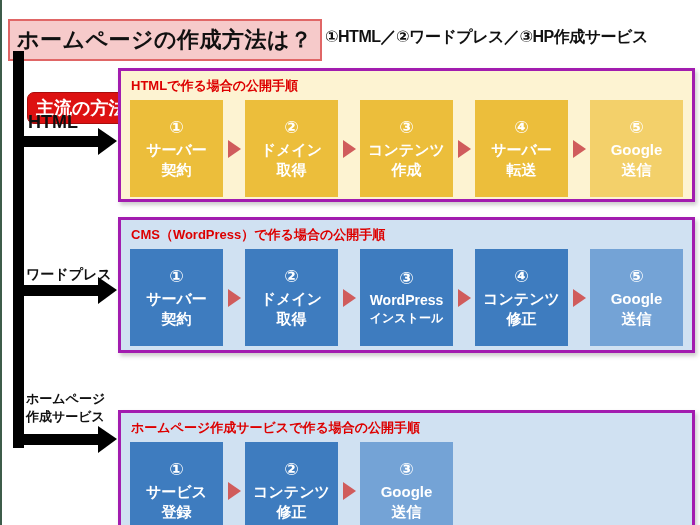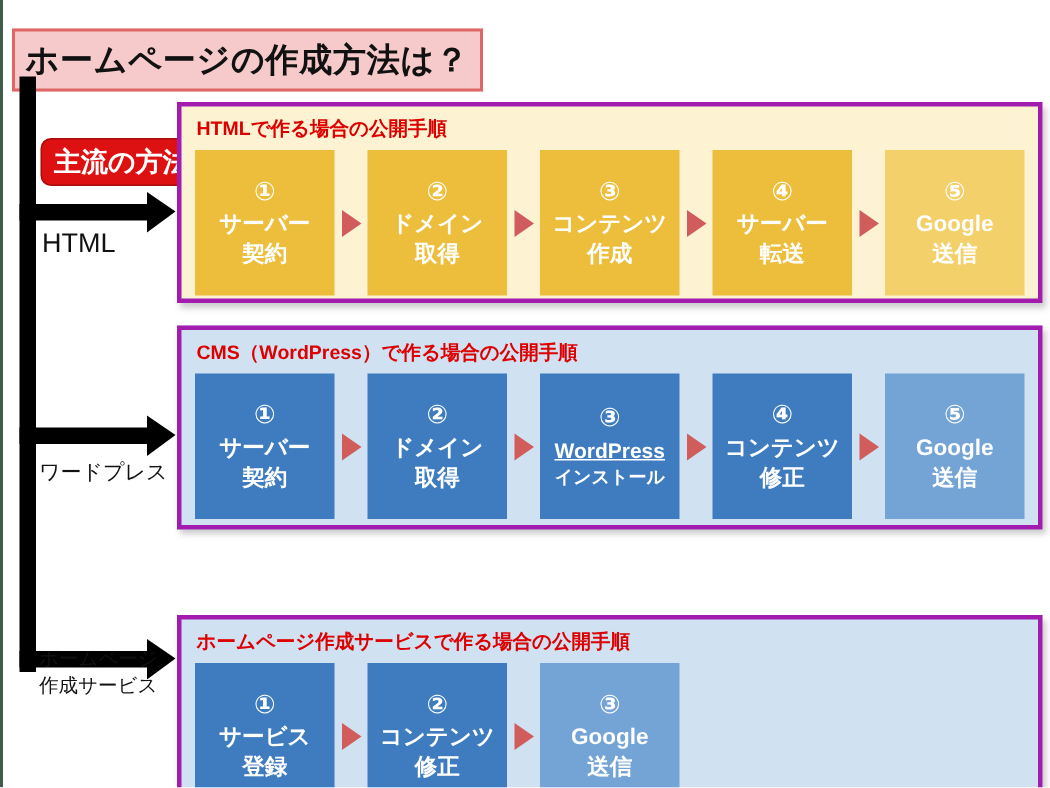--- a/index.html
+++ b/index.html
@@ -29,21 +29,21 @@
     position:absolute;left:85px;top:0;width:0;height:0;
     border-left:19px solid #000;border-top:13px solid transparent;border-bottom:14px solid transparent;
   }
   .arrow1{top:128px;} .arrow2{top:277px;} .arrow3{top:426px;}
 
   .badge{
     position:absolute;left:27px;top:92px;background:#dd1111;color:#fff;
     font-size:18px;font-weight:bold;padding:3px 8px;border-radius:7px;
     border:1px solid #a80c0c;white-space:nowrap;
   }
-  .branch-label{position:absolute;font-weight:normal;white-space:nowrap;margin-top:40px;}
+  .branch-label{position:absolute;font-weight:bold;white-space:nowrap;}
   .label-html{left:28px;top:112px;font-size:18px;}
   .label-wp{left:26px;top:266px;font-size:14px;}
   .label-service{left:26px;top:390px;font-size:13px;line-height:1.4;}
 
   
   .panel{
     position:absolute;left:118px;width:577px;box-sizing:border-box;
     border:3px solid #a21caf;box-shadow:2px 3px 4px rgba(110,110,110,.35);
     padding:5px 9px 9px 9px;
   }
@@ -56,36 +56,37 @@
   .step{
     width:93px;height:97px;flex:0 0 auto;
     display:flex;flex-direction:column;justify-content:center;align-items:center;
     color:#fff;font-weight:bold;text-align:center;line-height:1.35;font-size:15px;
   }
   .step .num{font-size:17px;}
   .panel1 .step{background:#ecbe3b;}
   .panel1 .step.light{background:#f3d06a;}
   .panel2 .step,.panel3 .step{background:#3e7cbf;}
   .panel2 .step.light,.panel3 .step.light{background:#74a3d6;}
-  .step.wp .l1{font-size:14px;text-decoration:underline;}
+  .step.wp .l1{font-size:14px;}
   .step.wp .l2{font-size:12px;}
 
   .connector{width:22px;flex:0 0 auto;display:flex;justify-content:center;align-items:center;}
   .connector .tri{
     width:0;height:0;
     border-left:13px solid #d05c5c;border-top:9px solid transparent;border-bottom:9px solid transparent;
   }
 </style>
 </head>
 <body>
 
 <div class="canvas">
   <div class="edge-line"></div>
 
   <div class="title-box">ホームページの作成方法は？</div>
+  <div class="subtitle">①HTML／②ワードプレス／③HP作成サービス</div>
 
   <div class="vline"></div>
 
   <div class="branch-arrow arrow1">
     <div class="shaft"></div>
     <div class="head"></div>
   </div>
   <div class="branch-arrow arrow2">
     <div class="shaft"></div>
     <div class="head"></div>

